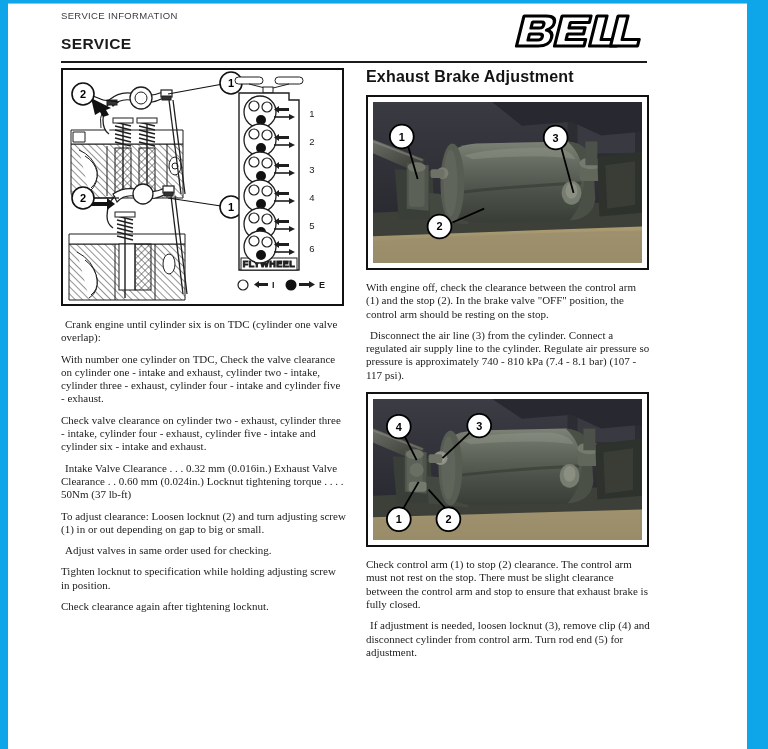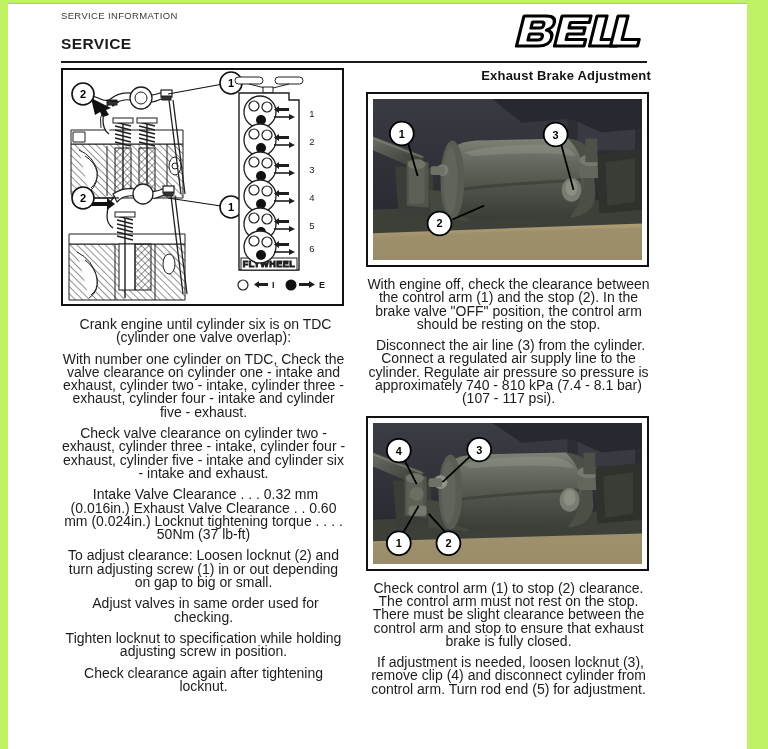--- a/index.html
+++ b/index.html
@@ -9,21 +9,21 @@
     height: 749px;
     overflow: hidden;
     background: #555555;
     font-family: "Liberation Sans", sans-serif;
   }
 
   #viewport {
     position: relative;
     width: 768px;
     height: 749px;
-    background: #bef264;
+    background: #0ea5e9;
   }
 
   
   #page {
     position: absolute;
     left: 8px;
     top: 3px;
     width: 739px;
     height: 746px;
     background: #ffffff;
@@ -76,25 +76,26 @@
   }
   #bell-logo svg { display: block; width: 100%; height: 100%; }
 
   
   .column { position: absolute; top: 64px; }
   #col-left  { left: 53px;  width: 285px; }
   #col-right { left: 358px; width: 285px; }
 
   
   p.body {
-    font-size: 14px;
+    font-size: 11px;
     line-height: 13.3px;
     color: #1c1c1c;
     margin-bottom: 8px;
-    text-align: center;
+    text-align: left;
+    font-family: Liberation Serif, serif;
   }
   p.body.indent { text-indent: 4px; }
 
   
   .figure {
     border: 2px solid #111;
     background: #fff;
     position: relative;
     overflow: hidden;
   }
@@ -104,26 +105,25 @@
 
   .photo-frame { padding: 5px; background: #fff; }
   #fig-photo1 { width: 283px; height: 175px; margin-bottom: 11px; }
   #fig-photo2 { width: 283px; height: 155px; margin: 10px 0 11px 0; }
 
   .photo-inner { position: relative; width: 100%; height: 100%; overflow: hidden; }
   .photo-inner svg { display: block; width: 100%; height: 100%; }
 
   
   .sec-heading {
-    font-size: 13px;
+    font-size: 16px;
     font-weight: bold;
     color: #141414;
     letter-spacing: 0.2px;
     margin-bottom: 9px;
-    text-align: right;
   }
 
   
   .callout-text {
     font-family: "Liberation Sans", sans-serif;
     font-size: 11px;
     font-weight: bold;
     fill: #000;
     text-anchor: middle;
     dominant-baseline: central;

